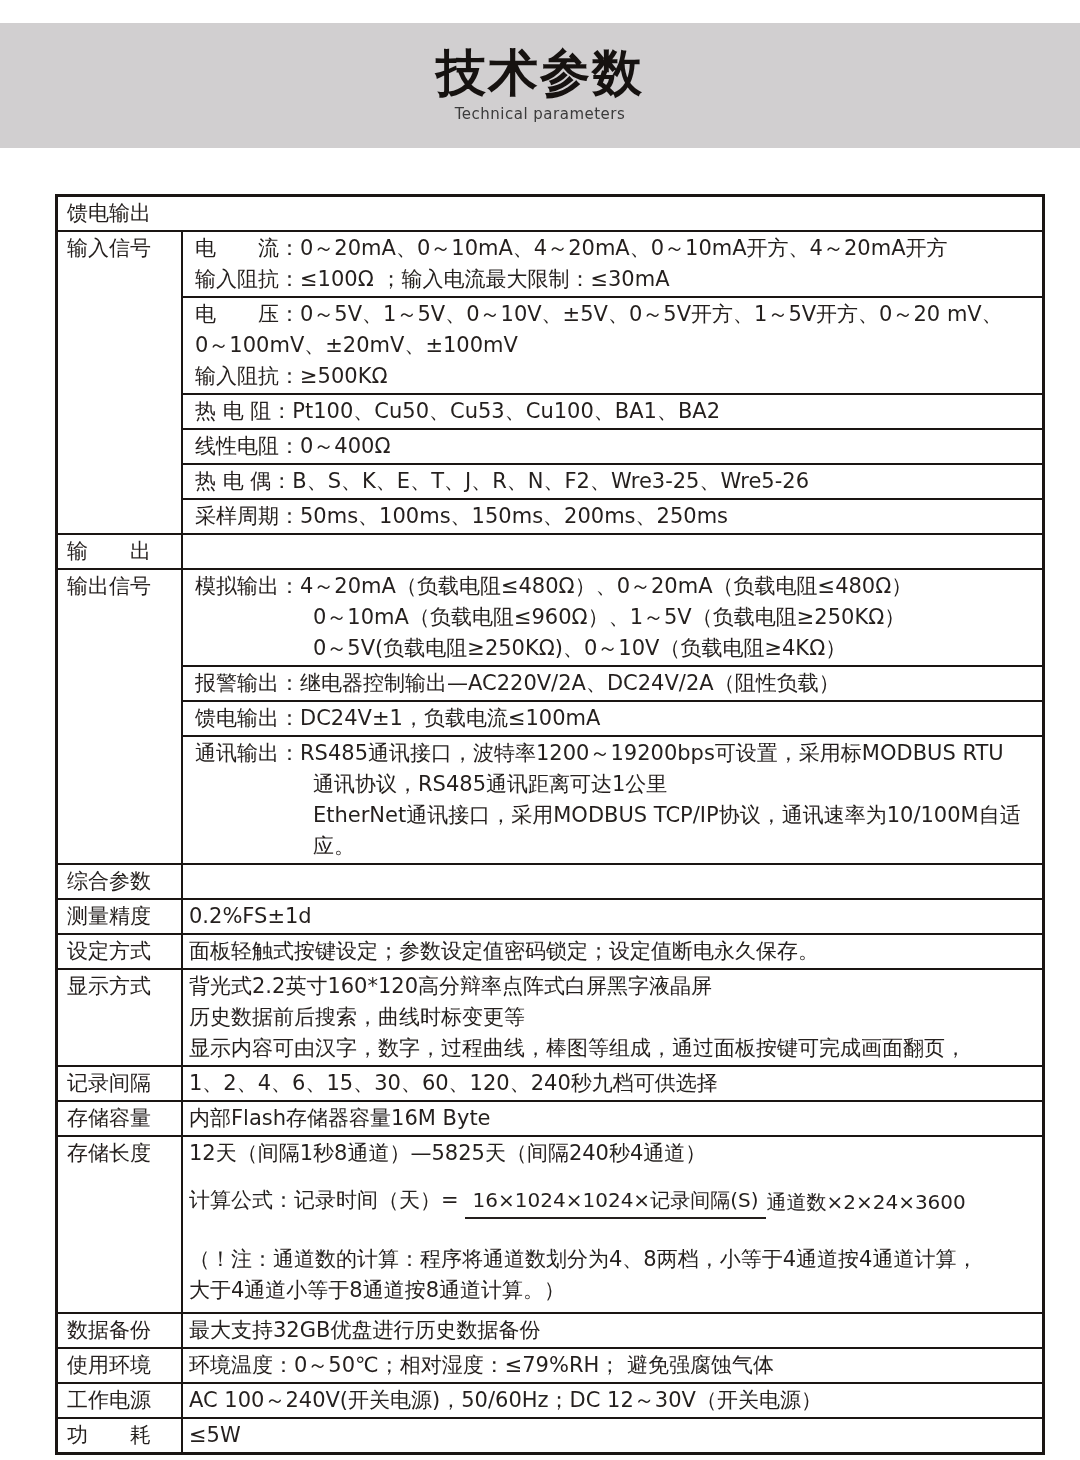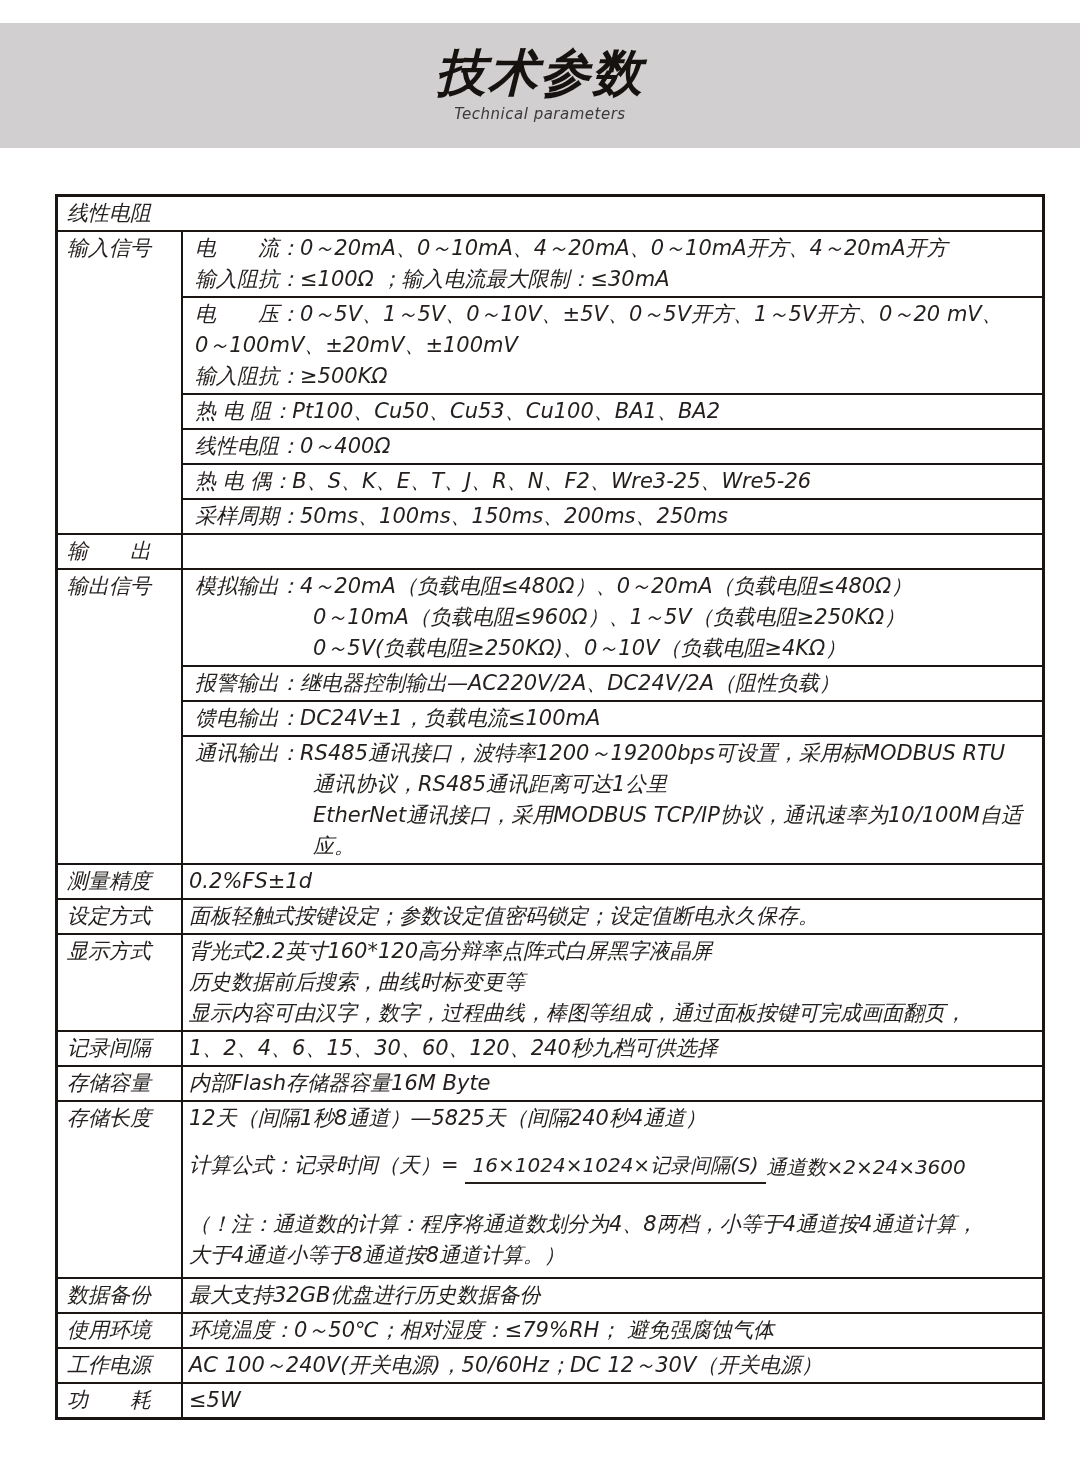--- a/index.html
+++ b/index.html
@@ -3,21 +3,21 @@
 <meta charset="utf-8">
 <style>
   html,body{margin:0;padding:0;}
   body{
     width:1080px;height:1460px;
     background:#ffffff;
     font-family:"DejaVu Sans","Liberation Sans",sans-serif;
     color:#241f1d;
     -webkit-font-smoothing:antialiased;
   }
-  .page{width:1080px;height:1460px;overflow:hidden;position:relative;font-style:italic;}
+  .page{width:1080px;height:1460px;overflow:hidden;position:relative;}
 
   
   .title-band{
     margin-top:23px;height:125px;background:#d1cfd0;
     display:flex;flex-direction:column;align-items:center;justify-content:center;
   }
   .page-title{
     margin:0;font-size:50px;font-weight:900;letter-spacing:2px;color:#161210;line-height:56px;
   }
   .page-subtitle{
@@ -58,21 +58,21 @@
 <div class="page">
 
   <div class="title-band">
     <h1 class="page-title">技术参数</h1>
     <div class="page-subtitle">Technical parameters</div>
   </div>
 
   <div class="spec-table">
 
     <div class="row">
-      <div class="label-cell full-span">线性电阻</div>
+      <div class="label-cell full-span">馈电输出</div>
     </div>
 
     <div class="row">
       <div class="label-cell">输入信号</div>
       <div class="group-cells">
         <div class="sub-cell">
           <div>电　　流：0～20mA、0～10mA、4～20mA、0～10mA开方、4～20mA开方</div>
           <div>输入阻抗：≤100Ω ；输入电流最大限制：≤30mA</div>
         </div>
         <div class="sub-cell">
@@ -103,20 +103,24 @@
         <div class="sub-cell">报警输出：继电器控制输出—AC220V/2A、DC24V/2A（阻性负载）</div>
         <div class="sub-cell">馈电输出：DC24V±1，负载电流≤100mA</div>
         <div class="sub-cell">
           <div>通讯输出：RS485通讯接口，波特率1200～19200bps可设置，采用标MODBUS RTU</div>
           <div class="indent">通讯协议，RS485通讯距离可达1公里</div>
           <div class="indent">EtherNet通讯接口，采用MODBUS TCP/IP协议，通讯速率为10/100M自适应。</div>
         </div>
       </div>
     </div>
 
+    <div class="row">
+      <div class="label-cell">综合参数</div>
+      <div class="content-cell"></div>
+    </div>
 
     <div class="row">
       <div class="label-cell">测量精度</div>
       <div class="content-cell">0.2%FS±1d</div>
     </div>
 
     <div class="row">
       <div class="label-cell">设定方式</div>
       <div class="content-cell">面板轻触式按键设定；参数设定值密码锁定；设定值断电永久保存。</div>
     </div>

